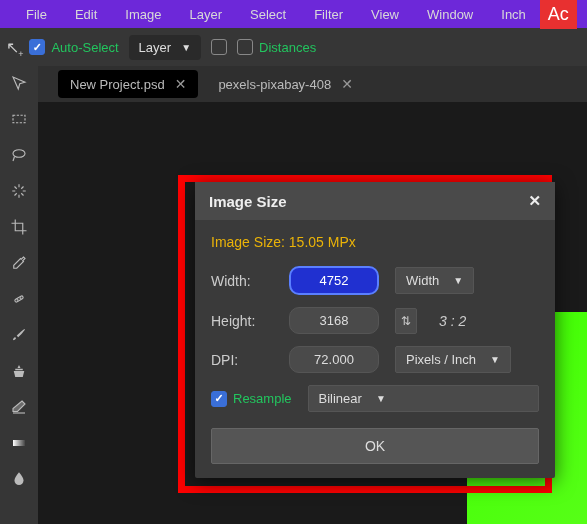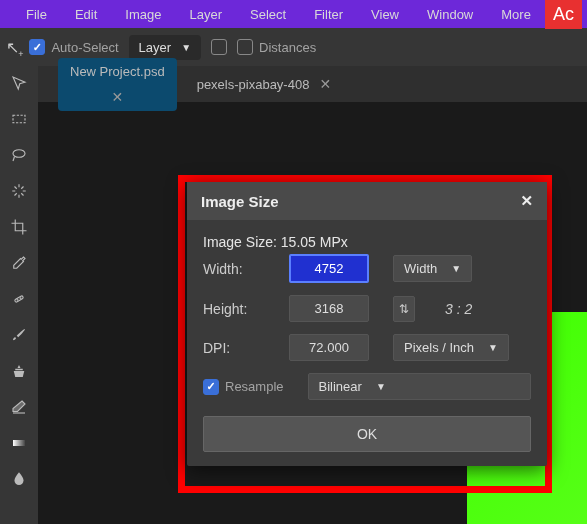--- a/index.html
+++ b/index.html
@@ -9,70 +9,70 @@
 .menubar .item { color: #d8d8d8; font-size: 13px; padding: 4px 14px; cursor: pointer; }
 .menubar .acct { background: #e83030; color: #fff; padding: 4px 8px; margin-left: auto; font-size: 18px; }
 
 .optbar { background: #363636; height: 38px; display: flex; align-items: center; padding: 0 6px; gap: 10px; }
 .arrow-icon { color: #ccc; font-size: 16px; position: relative; }
 .arrow-icon .plus { font-size: 9px; position: absolute; bottom: -2px; right: -4px; }
 .cbwrap { display: flex; align-items: center; gap: 6px; }
 .cb { width: 16px; height: 16px; border: 1px solid #888; border-radius: 3px; display: flex; align-items: center; justify-content: center; }
 .cb.checked { background: #3a6fd8; border-color: #3a6fd8; }
 .cb.checked::after { content: "✓"; color: #fff; font-size: 11px; font-weight: bold; }
-.cblabel { color: #a3a3a3; font-size: 13px; }
+.cblabel { color: #22c55e; font-size: 13px; }
 .sel { background: #2a2a2a; color: #ddd; padding: 5px 10px; border-radius: 4px; display: flex; align-items: center; gap: 10px; font-size: 13px; }
 .chev { font-size: 10px; }
 
 .main { display: flex; height: calc(100% - 66px); position: relative; }
 
 .toolbar { width: 38px; background: #363636; display: flex; flex-direction: column; align-items: center; padding-top: 6px; gap: 14px; }
 .tool { width: 28px; height: 22px; color: #bbb; display: flex; align-items: center; justify-content: center; cursor: pointer; }
 .tool svg { width: 18px; height: 18px; }
 
 .workspace { flex: 1; background: #1a1a1a; position: relative; }
 .tabs { height: 36px; background: #2f2f2f; display: flex; align-items: center; padding-left: 20px; }
 .tab { display: flex; align-items: center; gap: 10px; padding: 6px 12px; color: #bbb; font-size: 13px; border-radius: 4px; margin-right: 8px; }
-.tab.active { background: #0c4a6e; flex-direction: column; }
+.tab.active { background: #000000; }
 .closex { color: #999; font-size: 14px; cursor: pointer; }
 
 .canvas { position: absolute; top: 36px; right: 0; bottom: 0; left: 0; }
 .greenrect { position: absolute; right: 0; top: 210px; width: 120px; height: 260px; background: linear-gradient(135deg, #3eff00, #5aff1a); }
 .greenrect::after { content: ""; position: absolute; bottom: 0; right: 10px; width: 60px; height: 50px; background: radial-gradient(circle at 30% 100%, rgba(0,0,0,0.5), transparent 60%); }
 
 .redbox { position: absolute; left: 178px; top: 175px; width: 374px; height: 318px; border: 7px solid #ff0000; }
 
-.dialog { position: absolute; left: 187px; top: 182px; width: 360px; background: #3a3a3a; border-radius: 2px; box-shadow: 0 4px 20px rgba(0,0,0,0.6); }
+.dialog { position: absolute; left: 195px; top: 182px; width: 360px; background: #3a3a3a; border-radius: 2px; box-shadow: 0 4px 20px rgba(0,0,0,0.6); }
 .dlg-title { background: #4a4a4a; padding: 10px 14px; display: flex; align-items: center; justify-content: space-between; }
 .dlg-title span { color: #eee; font-size: 15px; font-weight: bold; }
 .dlg-close { color: #ccc; font-size: 16px; cursor: pointer; }
 .dlg-body { padding: 14px 16px; }
-.inforow { color: #e5e5e5; font-size: 14px; margin-bottom: 4px; }
-.row { display: flex; align-items: center; gap: 24px; margin-bottom: 12px; }
+.inforow { color: #eab308; font-size: 14px; margin-bottom: 16px; }
+.row { display: flex; align-items: center; gap: 16px; margin-bottom: 12px; }
 .row .lbl { color: #ccc; font-size: 14px; width: 62px; }
-.inp { background: #4a4a4a; border: 1px solid #555; color: #ddd; padding: 5px 16px; width: 80px; font-size: 13px; border-radius: 2px; text-align: center; }
+.inp { background: #4a4a4a; border: 1px solid #555; color: #ddd; padding: 5px 16px; width: 90px; font-size: 13px; border-radius: 10px; text-align: center; }
 .inp.hl { background: #2030d0; border: 2px solid #5a7fff; color: #fff; }
 .unitsel { background: #4a4a4a; border: 1px solid #555; color: #ddd; padding: 5px 10px; font-size: 13px; border-radius: 2px; display: flex; align-items: center; gap: 14px; }
 .lockicon { width: 22px; height: 26px; background: #4a4a4a; border: 1px solid #555; border-radius: 2px; display: flex; align-items: center; justify-content: center; color: #ccc; font-size: 12px; }
 .ratio { color: #ccc; font-size: 14px; margin-left: 6px; font-style: italic; }
 .okbtn { width: 100%; background: #555; color: #ddd; padding: 9px; text-align: center; font-size: 14px; border-radius: 2px; margin-top: 16px; cursor: pointer; border: 1px solid #666; }
 </style>
 </head>
 <body>
 
 <div class="menubar">
   <span class="item">File</span>
   <span class="item">Edit</span>
   <span class="item">Image</span>
   <span class="item">Layer</span>
   <span class="item">Select</span>
   <span class="item">Filter</span>
   <span class="item">View</span>
   <span class="item">Window</span>
-  <span class="item">More</span>
+  <span class="item">Inch</span>
   <span class="acct">Ac</span>
 </div>
 
 <div class="optbar">
   <span class="arrow-icon">↖<span class="plus">+</span></span>
   <div class="cbwrap">
     <span class="cb checked"></span>
     <span class="cblabel">Auto-Select</span>
   </div>
   <div class="sel">

